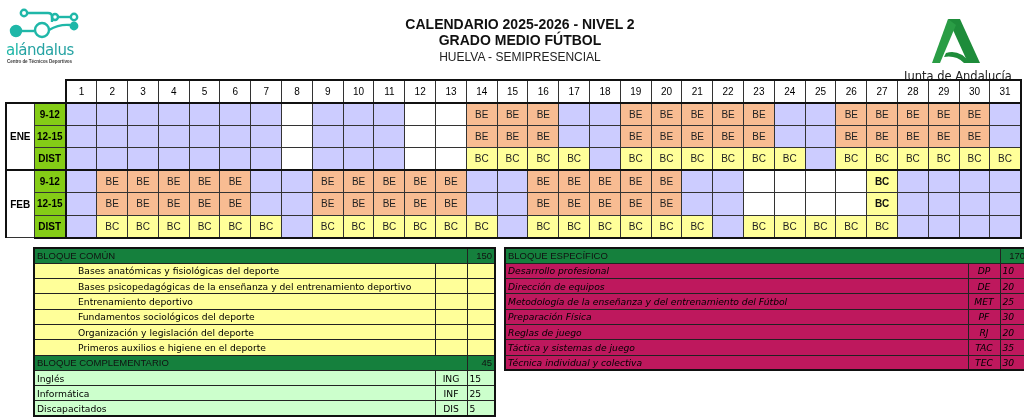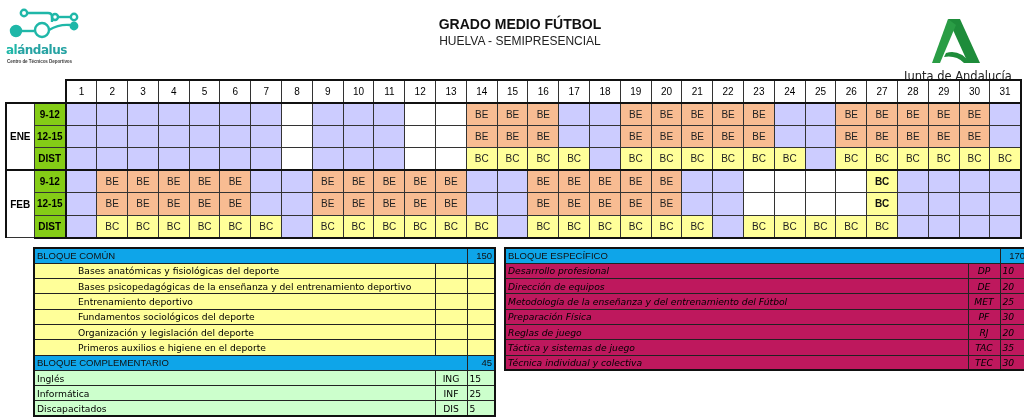--- a/index.html
+++ b/index.html
@@ -1,21 +1,21 @@
 <!DOCTYPE html>
 <html><head>
 <meta charset="utf-8">
 <style>
   * { box-sizing: border-box; margin: 0; padding: 0; }
   html, body { width: 1024px; height: 420px; background: #ffffff; overflow: hidden; }
   body { position: relative; font-family: "Liberation Sans", sans-serif; color: #000; }
 
   
   .logo-left { position: absolute; left: 4px; top: 4px; width: 90px; height: 60px; }
-  .logo-left .brand { position: absolute; left: 2px; top: 38px; font-family: "DejaVu Sans", sans-serif; font-weight: bold; font-size: 12px; letter-spacing: -0.5px; color: #2a9ea0; line-height: 17px; }
+  .logo-left .brand { position: absolute; left: 2px; top: 38px; font-family: "DejaVu Sans", sans-serif; font-weight: normal; font-size: 15px; letter-spacing: -0.5px; color: #2a9ea0; line-height: 17px; }
   .logo-left .brand .al { color: #1fb7a8; }
   .logo-left .brand .rest { color: #26a3a3; }
   .logo-left .sub { position: absolute; left: 3px; top: 55px; font-size: 4.6px; font-weight: bold; color: #444; white-space: nowrap; letter-spacing: -0.1px; }
 
   .title-block { position: absolute; left: 330px; top: 16px; width: 380px; text-align: center; }
   .title-block .t1 { font-weight: bold; font-size: 14px; line-height: 16px; color: #111; }
   .title-block .t2 { font-weight: bold; font-size: 14px; line-height: 17px; color: #111; }
   .title-block .t3 { font-size: 12px; line-height: 16px; color: #222; }
 
   .logo-right { position: absolute; left: 900px; top: 19px; width: 120px; height: 64px; }
@@ -35,21 +35,21 @@
   .cal td.last { border-right: 2px solid #111; }
   .c-L { background: #ccccff; }
   .c-W { background: #ffffff; }
   .c-BE { background: #f8bc92; color: #222; margin-left: 37px; }
   .c-BC { background: #ffff99; color: #222; }
   .c-BCb { background: #ffff99; color: #111; font-weight: bold; }
 
   
   .legend { position: absolute; border-collapse: collapse; table-layout: fixed; font-family: "DejaVu Sans", sans-serif; }
   .legend td { border: 1px solid #222; height: 15.3px; font-size: 9.2px; padding: 0 2px; white-space: nowrap; overflow: hidden; }
-  .legend .head td { background: #0ea5e9; font-family: "Liberation Sans", sans-serif; font-size: 9.5px; color: #111; }
+  .legend .head td { background: #15803d; font-family: "Liberation Sans", sans-serif; font-size: 9.5px; color: #111; }
   .legend .head td.total { text-align: right; }
   .legend td.code { text-align: center; width: 32px; }
   .legend td.hrs { text-align: left; width: 28px; }
   .legend .yellow td { background: #ffff99; padding-left: 43px; }
   .legend .green td { background: #ccffcc; }
   .legend .orange td { background: #be185d; font-style: italic; }
   .legend-left { left: 33px; top: 247px; width: 463px; border: 2px solid #111; }
   .legend-right { left: 504px; top: 247px; width: 525px; border: 2px solid #111; }
 </style>
 </head>
@@ -68,20 +68,21 @@
       <circle cx="38" cy="26" r="7"></circle>
       <path d="M45 26 Q55 20 66 21"></path>
       <circle cx="70" cy="22" r="3.2" fill="#1fb7a8"></circle>
     </g>
   </svg>
   <div class="brand"><span class="al">al</span><span class="rest">ándalus</span></div>
   <div class="sub">Centro de Técnicos Deportivos</div>
 </div>
 
 <div class="title-block">
+  <div class="t1">CALENDARIO 2025-2026 - NIVEL 2</div>
   <div class="t2">GRADO MEDIO FÚTBOL</div>
   <div class="t3">HUELVA - SEMIPRESENCIAL</div>
 </div>
 
 <div class="logo-right">
   <svg width="52" height="46" viewBox="0 0 52 46">
     <polygon points="18,0 30,0 50,44 38,44" fill="#1e8c3a"></polygon>
     <polygon points="18,0 26,6 10,44 2,44" fill="#2a9d45"></polygon>
     <path d="M16 34 Q30 30 40 44 L34 44 Q26 36 14 38 Z" fill="#1e8c3a"></path>
   </svg>

